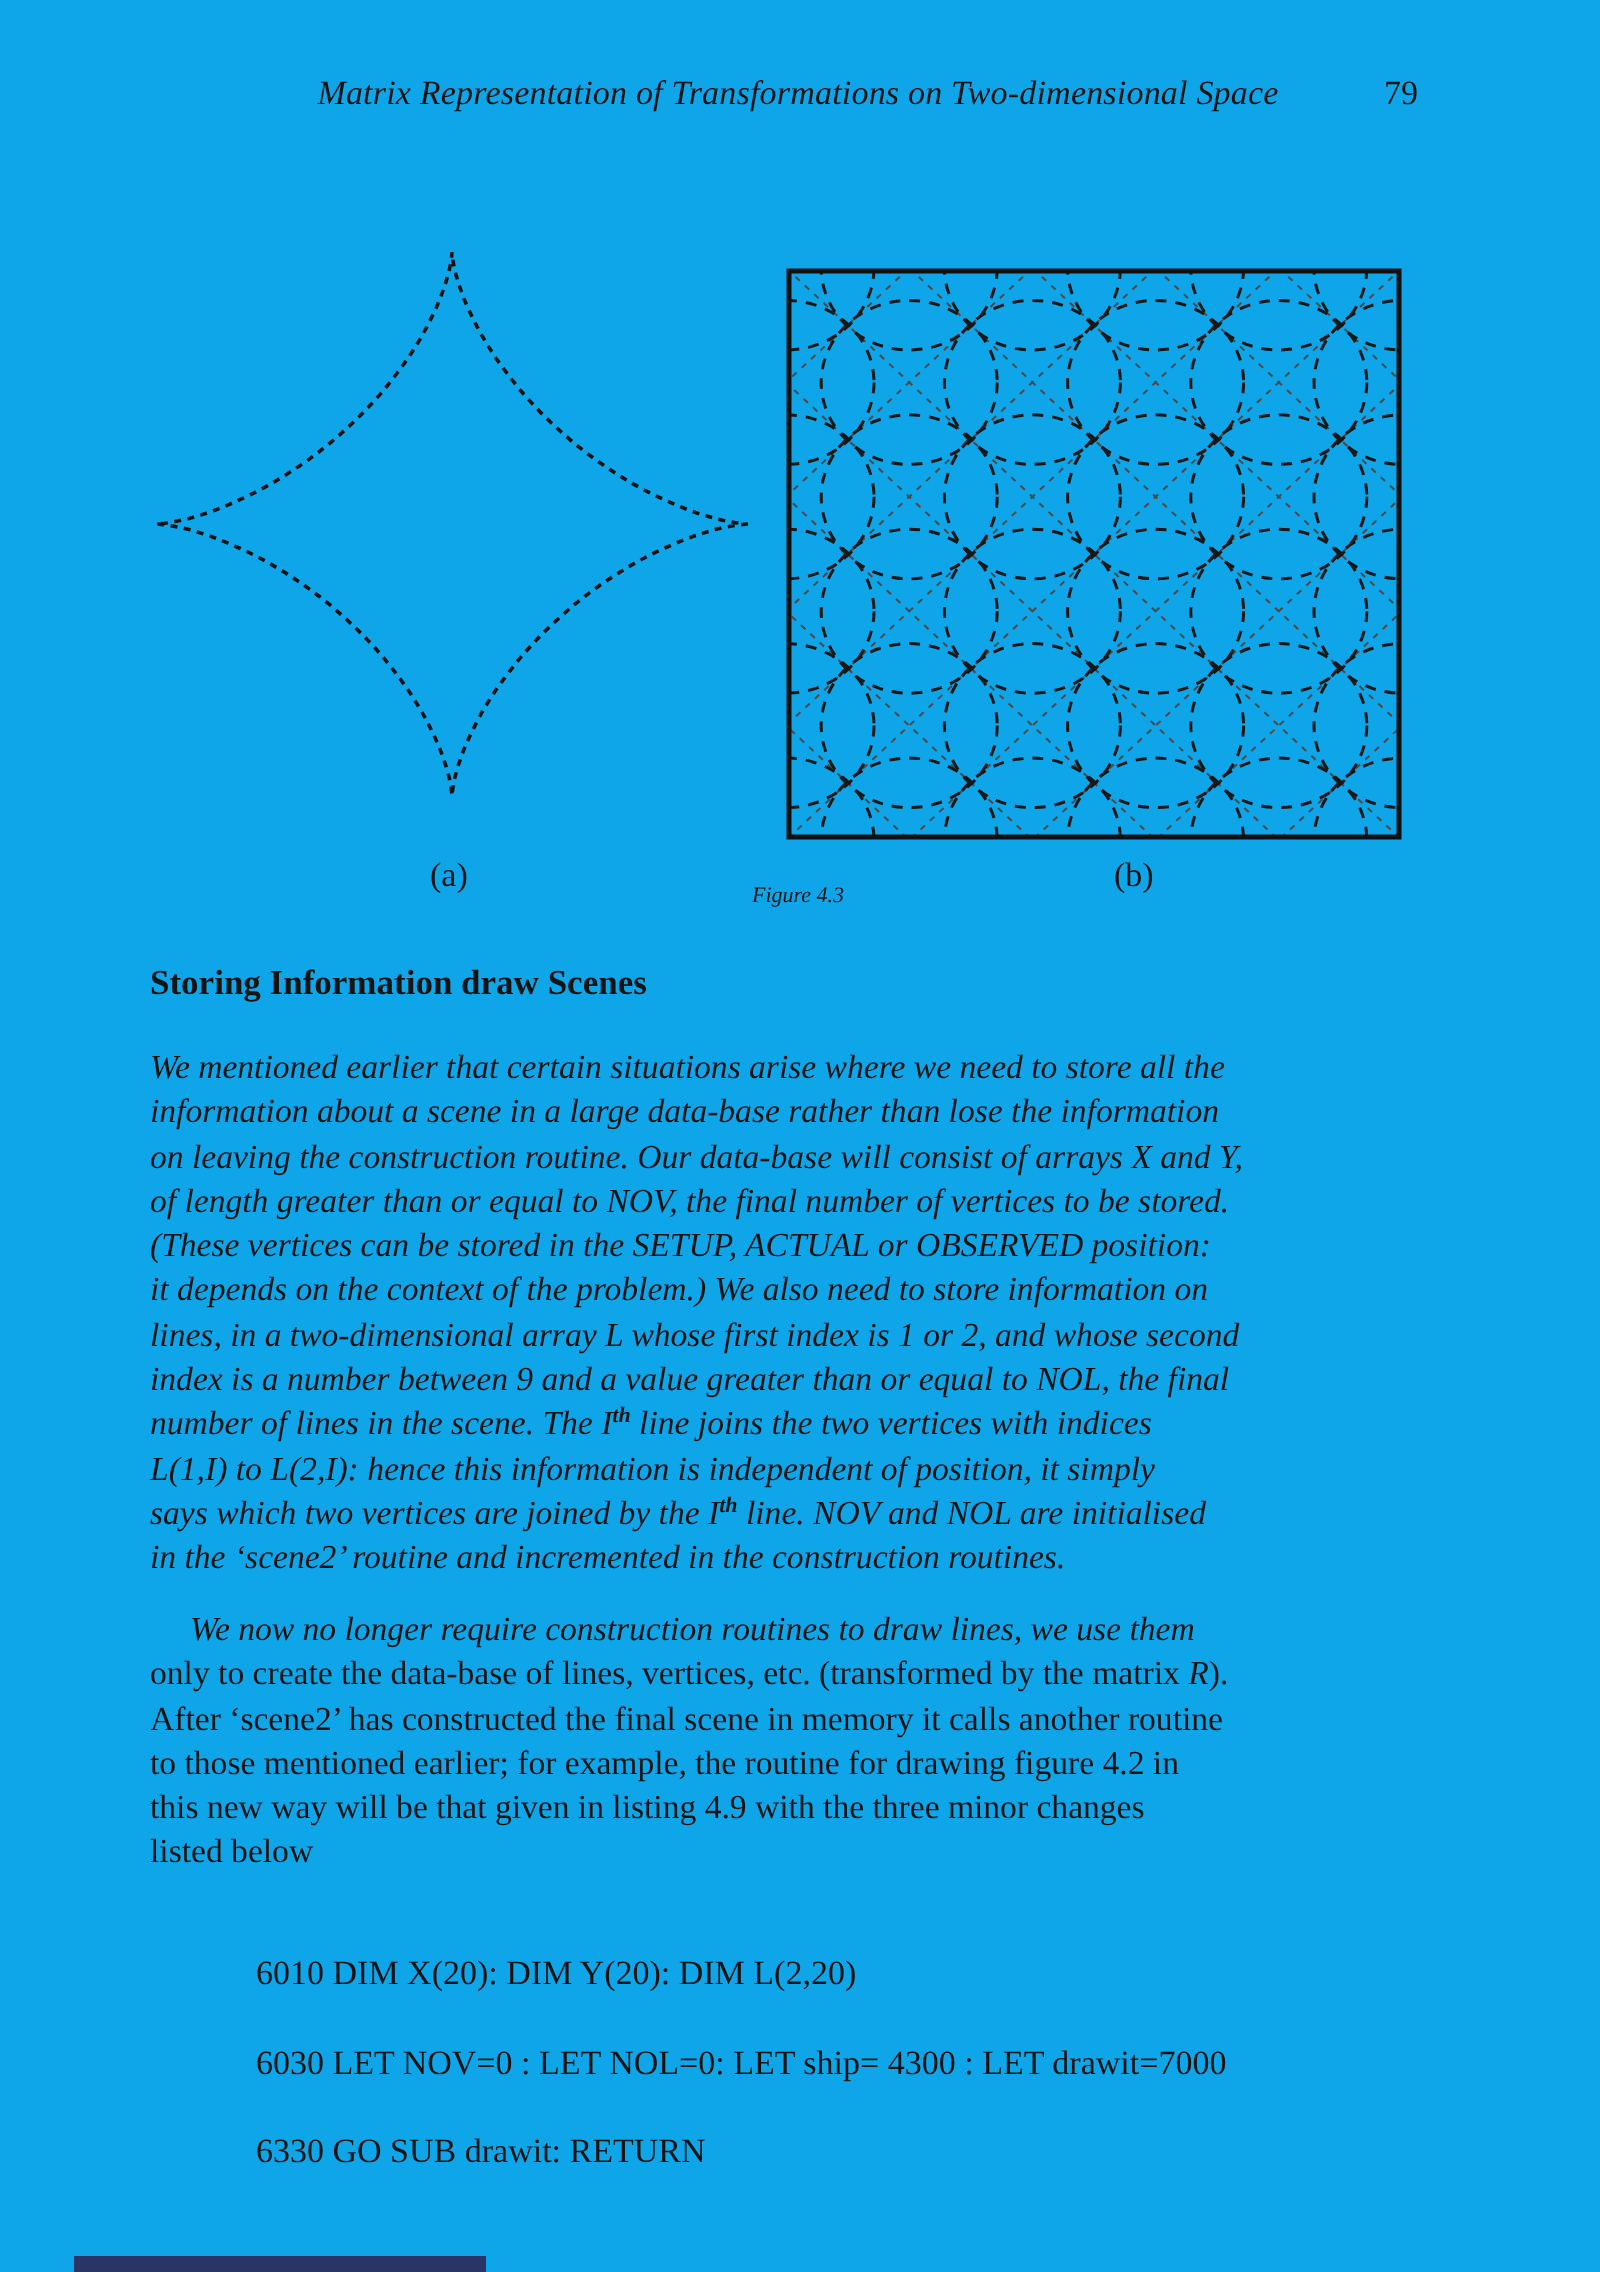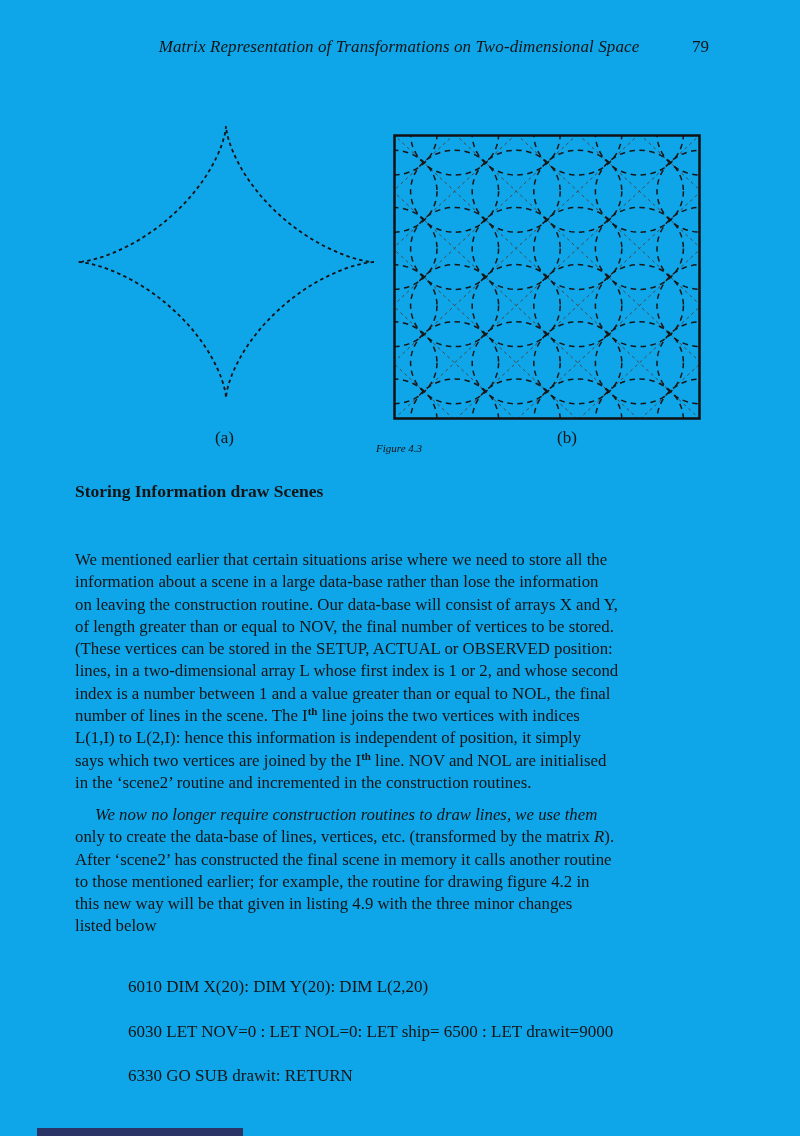--- a/index.html
+++ b/index.html
@@ -17,21 +17,21 @@
   .figB{position:absolute;left:393px;top:134px;}
   
   .caprow{position:absolute;top:428px;left:75px;width:648px;height:40px;font-size:17px;}
   .cap-a{position:absolute;left:140px;top:0;}
   .cap-b{position:absolute;left:482px;top:0;}
   .figcaption{position:absolute;left:0;right:0;top:14px;text-align:center;font-style:italic;font-size:11px;}
   
   .sechead{position:absolute;top:481px;left:75px;font-weight:bold;font-size:17.5px;}
   
   .para{position:absolute;left:75px;width:650px;font-size:16.8px;line-height:22.3px;}
-  #para1{top:549px;}
+  #para1{top:523px;font-style:italic;}
   #para2{top:804px;}
   .tline{white-space:nowrap;}
   .tline.firstline{text-indent:20px;font-style:italic;}
   .tline sup{font-size:11px;line-height:0;vertical-align:6px;font-weight:bold;}
   
   .code{position:absolute;left:128px;top:977px;font-size:17px;}
   .codeline{white-space:nowrap;margin-bottom:24.5px;}
   
   .bottombar{position:absolute;left:37px;top:1128px;width:206px;height:8px;}
 </style>
@@ -139,36 +139,37 @@
   </div>
 
   <div class="sechead">Storing Information draw Scenes</div>
 
   <div class="para" id="para1">
       <div class="tline">We mentioned earlier that certain situations arise where we need to store all the</div>
       <div class="tline">information about a scene in a large data-base rather than lose the information</div>
       <div class="tline">on leaving the construction routine. Our data-base will consist of arrays X and Y,</div>
       <div class="tline">of length greater than or equal to NOV, the final number of vertices to be stored.</div>
       <div class="tline">(These vertices can be stored in the SETUP, ACTUAL or OBSERVED position:</div>
+      <div class="tline">it depends on the context of the problem.) We also need to store information on</div>
       <div class="tline">lines, in a two-dimensional array L whose first index is 1 or 2, and whose second</div>
-      <div class="tline">index is a number between 1 and a value greater than or equal to NOL, the final</div>
+      <div class="tline">index is a number between 9 and a value greater than or equal to NOL, the final</div>
       <div class="tline">number of lines in the scene. The I<sup>th</sup> line joins the two vertices with indices</div>
       <div class="tline">L(1,I) to L(2,I): hence this information is independent of position, it simply</div>
       <div class="tline">says which two vertices are joined by the I<sup>th</sup> line. NOV and NOL are initialised</div>
       <div class="tline">in the ‘scene2’ routine and incremented in the construction routines.</div>
     </div>
   <div class="para" id="para2">
       <div class="tline firstline">We now no longer require construction routines to draw lines, we use them</div>
       <div class="tline">only to create the data-base of lines, vertices, etc. (transformed by the matrix <i>R</i>).</div>
       <div class="tline">After ‘scene2’ has constructed the final scene in memory it calls another routine</div>
       <div class="tline">to those mentioned earlier; for example, the routine for drawing figure 4.2 in</div>
       <div class="tline">this new way will be that given in listing 4.9 with the three minor changes</div>
       <div class="tline">listed below</div>
     </div>
 
   <div class="code">
       <div class="codeline">6010 DIM X(20): DIM Y(20): DIM L(2,20)</div>
-      <div class="codeline">6030 LET NOV=0 : LET NOL=0: LET ship= 6500 : LET drawit=9000</div>
+      <div class="codeline">6030 LET NOV=0 : LET NOL=0: LET ship= 4300 : LET drawit=7000</div>
       <div class="codeline">6330 GO SUB drawit: RETURN</div>
     </div>
 
   <div class="bottombar" style="background: rgb(43, 52, 103);"></div>
 </div>
 
 </body></html>

